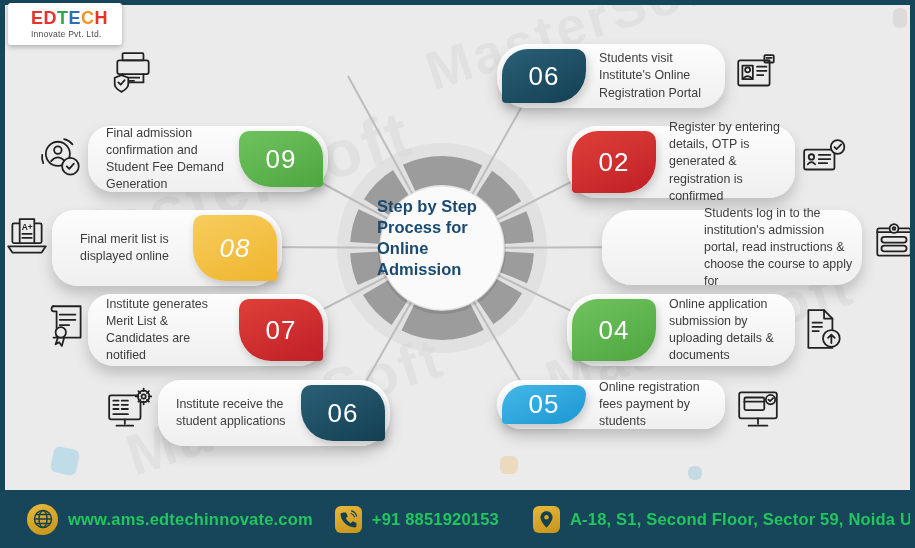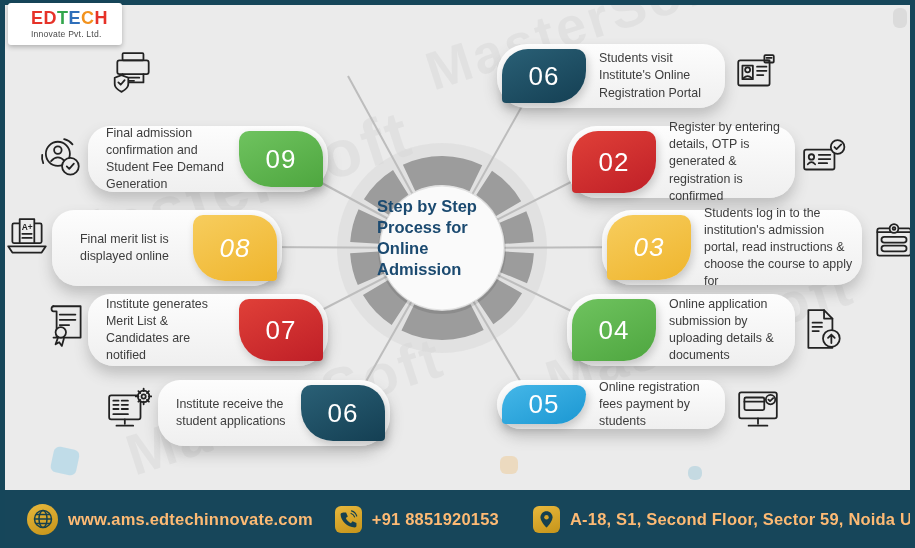--- a/index.html
+++ b/index.html
@@ -68,21 +68,21 @@
   
   .sicon{position:absolute;z-index:5;}
   .sicon svg{stroke:#222;fill:none;stroke-width:1.7;stroke-linecap:round;stroke-linejoin:round;}
   .ic-01{left:733px;top:52px;} .ic-02{left:801px;top:136px;} .ic-03{left:872px;top:218px;}
   .ic-04{left:801px;top:306px;} .ic-05{left:735px;top:386px;}
   .ic-06{left:106px;top:386px;} .ic-07{left:44px;top:300px;} .ic-08{left:4px;top:216px;}
   .ic-09{left:38px;top:136px;} .ic-10{left:110px;top:50px;}
 
   
   .footer{position:absolute;left:0;right:0;bottom:0;height:58px;background:#17465a;z-index:30;
-          display:flex;align-items:center;padding-left:27px;box-sizing:border-box;color:#fdba74;}
+          display:flex;align-items:center;padding-left:27px;box-sizing:border-box;color:#22c55e;}
   .f-item{display:flex;align-items:center;}
   .f-text{font-size:16.5px;font-weight:700;letter-spacing:.2px;margin-left:10px;white-space:nowrap;}
   .gold-circle{width:31px;height:31px;border-radius:50%;background:linear-gradient(160deg,#e8b83c,#c5941a);
                display:flex;align-items:center;justify-content:center;}
   .gold-square{width:27px;height:27px;border-radius:6px;background:linear-gradient(160deg,#e8b83c,#c5941a);
                display:flex;align-items:center;justify-content:center;}
   .sp1{margin-left:22px;} .sp2{margin-left:34px;}
 </style>
 </head>
 <body>
@@ -148,23 +148,20 @@
       </div>
     <div class="txt">Students visit Institute's Online Registration Portal</div>
   </div>
   <div class="step right st-r2">
     <div class="badge c-red">
         <span>02</span>
       </div>
     <div class="txt">Register by entering details, OTP is generated &amp; registration is confirmed</div>
   </div>
   <div class="step right st-r3">
-    <div class="badge c-yellow">
-        <span>03</span>
-      </div>
     <div class="txt">Students log in to the institution's admission portal, read instructions &amp; choose the course to apply for</div>
   </div>
   <div class="step right st-r4">
     <div class="badge c-green">
         <span>04</span>
       </div>
     <div class="txt">Online application submission by uploading details &amp; documents</div>
   </div>
   <div class="step right st-r5">
     <div class="badge c-blue">

